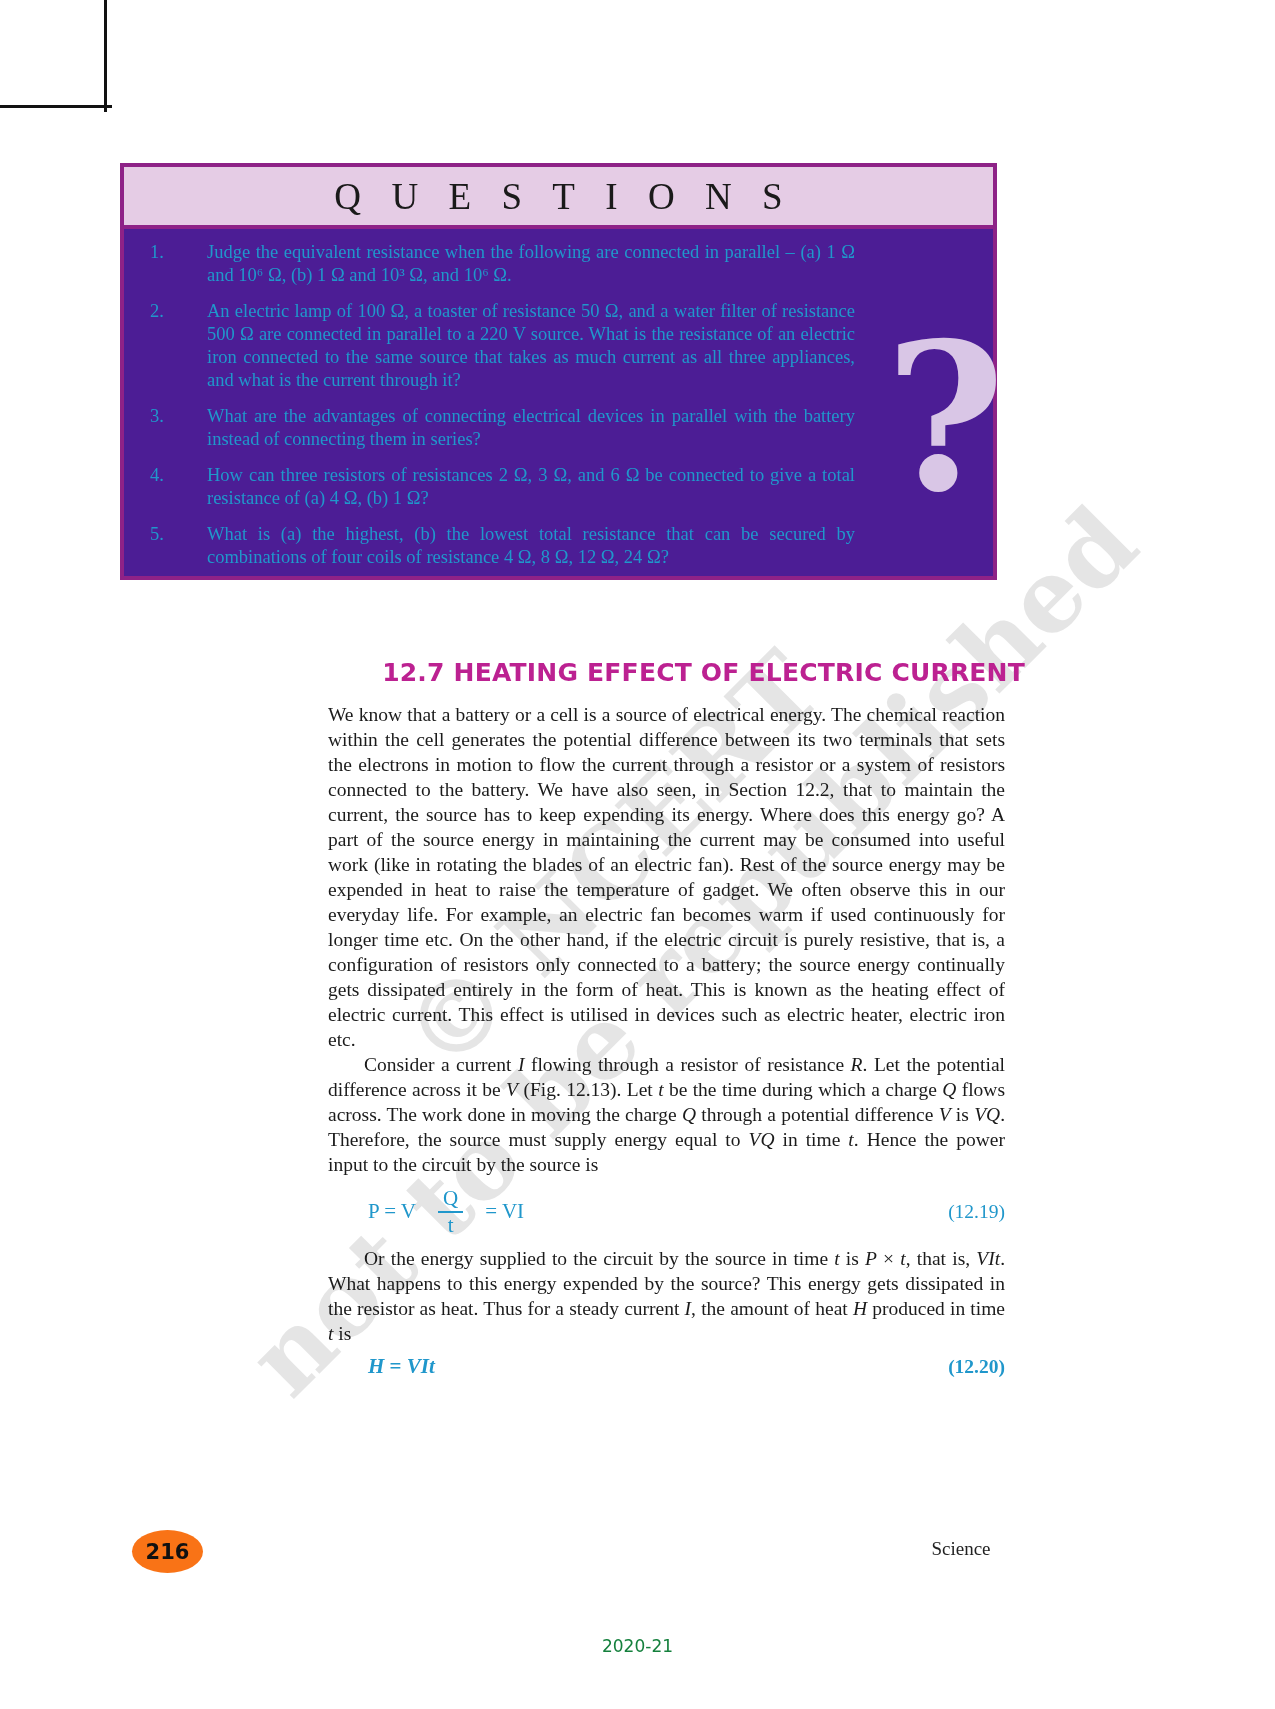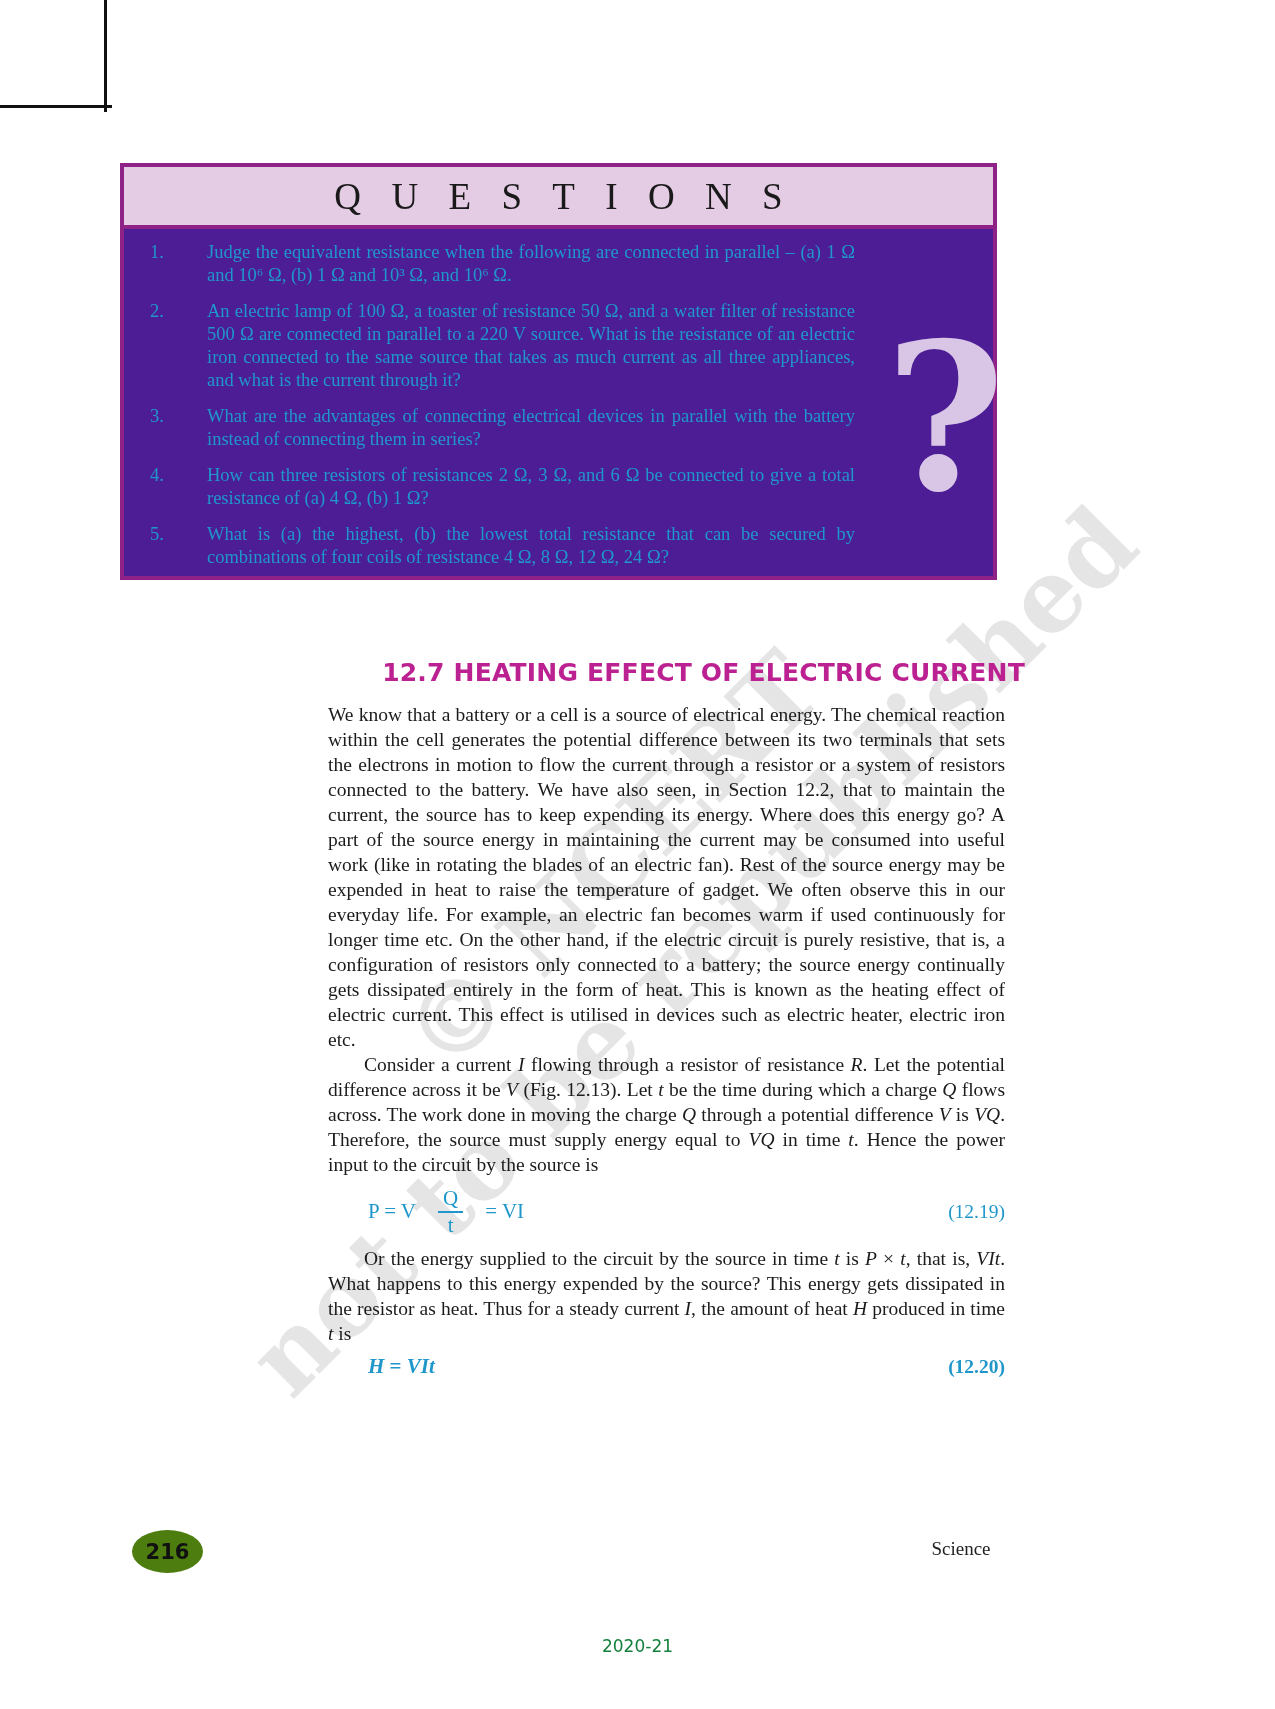--- a/index.html
+++ b/index.html
@@ -56,21 +56,21 @@
   .eq-row .frac { display:inline-block; text-align:center; vertical-align:middle; margin:0 6px; }
   .eq-row .frac .num { display:block; border-bottom:2px solid #2097cb; padding:0 5px 1px; line-height:1.15; }
   .eq-row .frac .den { display:block; line-height:1.15; }
   .eq-number { margin-left:auto; font-size:19.5px; color:#2097cb; }
   .eq-simple { margin:8px 0 0;font-weight:bold; }
   .eq-formula { font-style:normal; }
 
   
   .page-badge {
     position:absolute; left:132px; top:1530px; width:71px; height:43px; border-radius:50%;
-    background:#4d7c0f; display:flex; align-items:center; justify-content:center;
+    background:#f97316; display:flex; align-items:center; justify-content:center;
     font-family:"DejaVu Sans","Liberation Sans",sans-serif; font-weight:bold; font-size:21px; color:#111;
     z-index:2;
   }
   .science-label { position:absolute; left:900px; top:1538px; width:122px; text-align:center;
     font-size:19px; color:#222; z-index:2; }
   .year-label { position:absolute; left:0; top:1636px; width:1275px; text-align:center;
     font-family:"DejaVu Sans","Liberation Sans",sans-serif; font-size:17px; color:#15803d; z-index:2; }
 </style>
 </head>
 <body>

